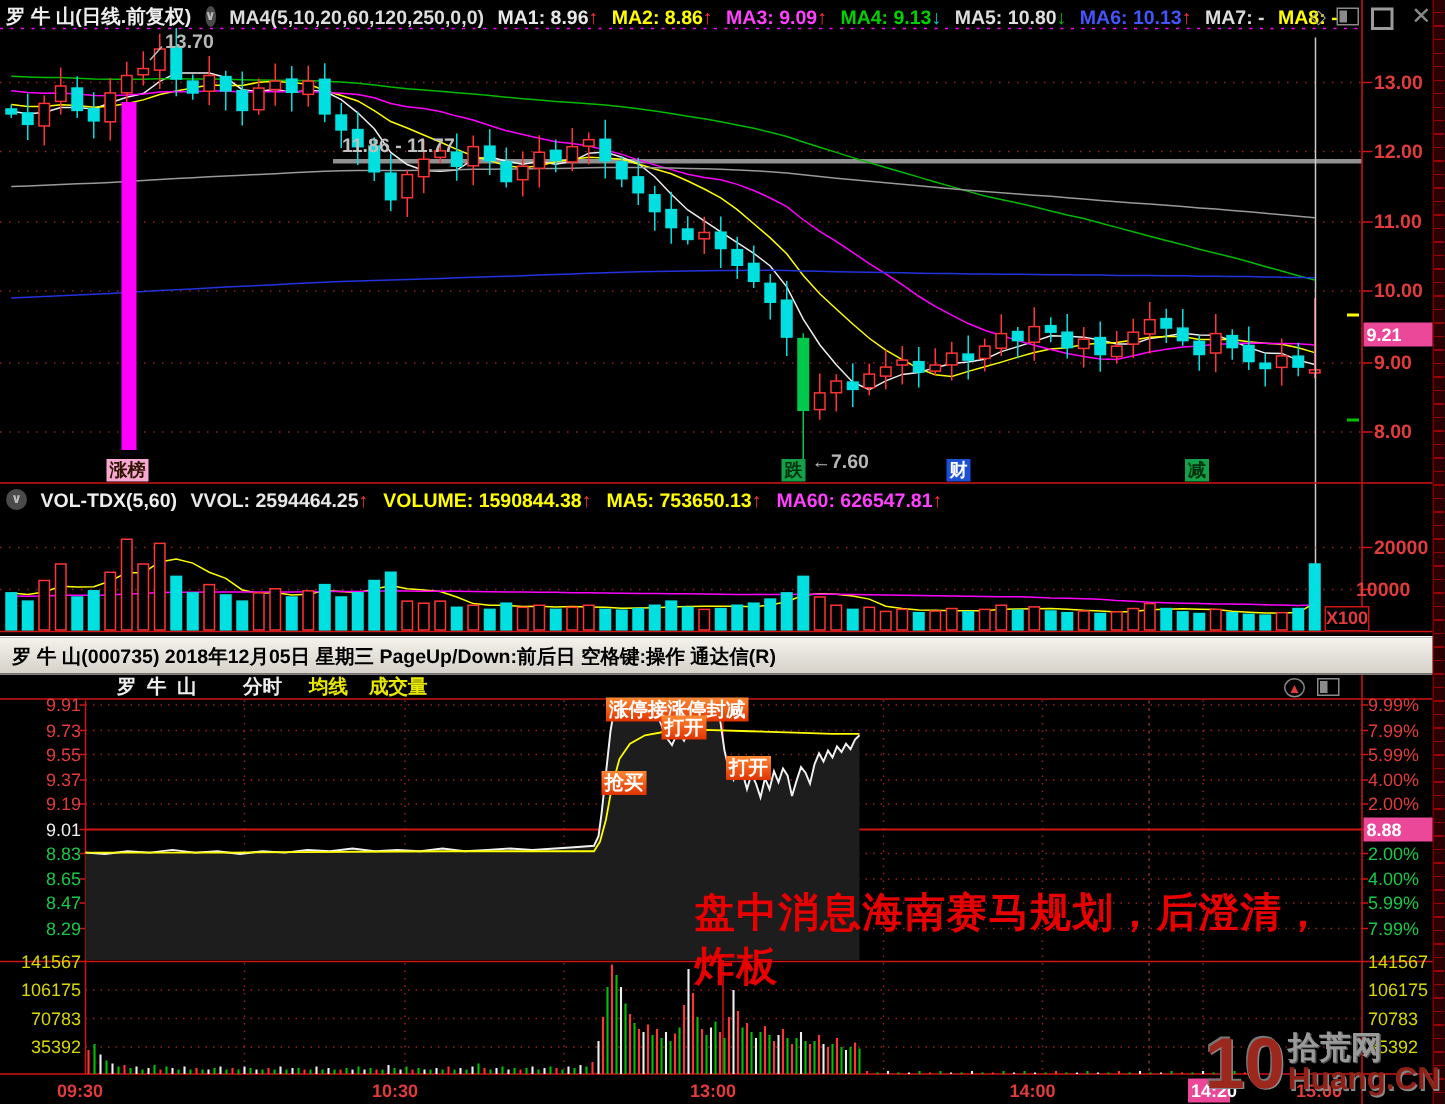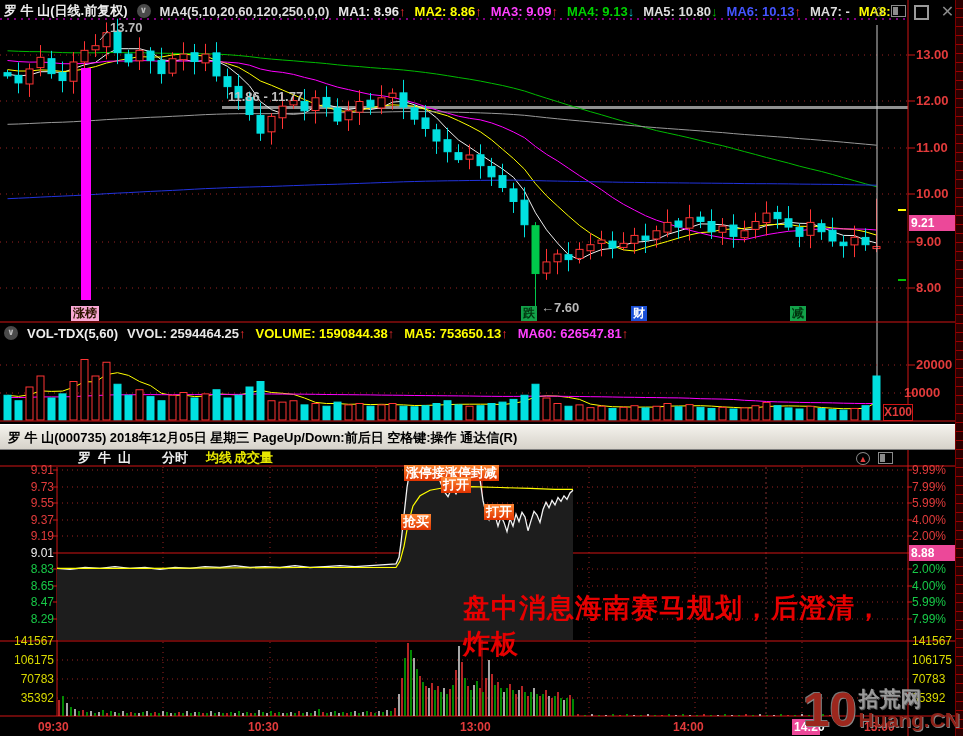--- a/index.html
+++ b/index.html
@@ -1,19 +1,19 @@
 <!DOCTYPE html>
 <html><head>
 <meta charset="utf-8">
 <style>
   html,body{margin:0;padding:0;background:#222;}
   *{box-sizing:border-box;font-family:"Liberation Sans","DejaVu Sans",sans-serif;}
   .screen{position:relative;width:963px;height:736px;background:#000;overflow:hidden;}
   svg{position:absolute;left:0;top:0;z-index:1;}
-  .hdr{position:absolute;left:0;width:955px;display:flex;align-items:center;gap:9px;color:#ddd;font-size:13px;font-weight:bold;z-index:2;white-space:nowrap;}
+  .hdr{position:absolute;left:0;width:870px;display:flex;align-items:center;gap:9px;color:#ddd;font-size:13px;font-weight:bold;z-index:2;white-space:nowrap;}
   .daily-hdr{top:2px;height:18px;padding-left:4px;}
   .vol-hdr{top:325px;height:16px;padding-left:4px;}
   .min-hdr{top:450px;height:16px;padding-left:78px;gap:0;}
   .collapse-icon{width:14px;height:14px;border-radius:50%;background:#4a4a4a;color:#bbb;font-size:9px;line-height:13px;text-align:center;font-weight:bold;}
   .lbl{font-weight:bold;}
   .statusbar{position:absolute;left:0;top:424px;width:955px;height:26px;background:linear-gradient(#f4f2ec,#d6d2ca);border-top:1px solid #fff;border-bottom:1px solid #7f7f7f;color:#000;font-size:13px;font-weight:bold;line-height:25px;padding-left:8px;z-index:5;}
   .winbtn{position:absolute;top:5px;width:15px;height:15px;color:#8a8a8a;z-index:6;}
   .btn-max{right:34px;border:2px solid #9a9a9a;}
   .btn-close{right:8px;font-size:16px;line-height:14px;text-align:center;font-weight:bold;}
   .axis-lab{position:absolute;font-size:13px;font-weight:bold;z-index:2;}
@@ -568,21 +568,21 @@
   </div>
   <div class="x100">X100</div>
 
   <div class="statusbar">罗 牛 山(000735) 2018年12月05日 星期三 PageUp/Down:前后日 空格键:操作 通达信(R)</div>
   <div class="winbtn btn-max"></div>
   <div class="winbtn btn-close">✕</div>
 
   <div class="hdr min-hdr">
     <span class="lbl" style="color:#eee;letter-spacing:7px;margin-right:24px;">罗牛山</span>
     <span class="lbl" style="color:#eee;margin-right:18px;">分时</span>
-    <span class="lbl" style="color:#e8e800;margin-right:2px;">均线</span>
+    <span class="lbl" style="color:#e8e800;margin-right:14px;">均线</span>
     <span class="lbl" style="color:#e8e800;">成交量</span>
   </div>
   <span class="icon-top circ-arrow">▲</span>
   <span class="icon-top panel-ic" style="left:878px;top:452px;"></span>
 
   <div id="labels">
       <div class="axis-lab c-r" style="left:916px;top:47px;">13.00</div>
       <div class="axis-lab c-r" style="left:916px;top:93px;">12.00</div>
       <div class="axis-lab c-r" style="left:916px;top:140px;">11.00</div>
       <div class="axis-lab c-r" style="left:916px;top:186px;">10.00</div>

